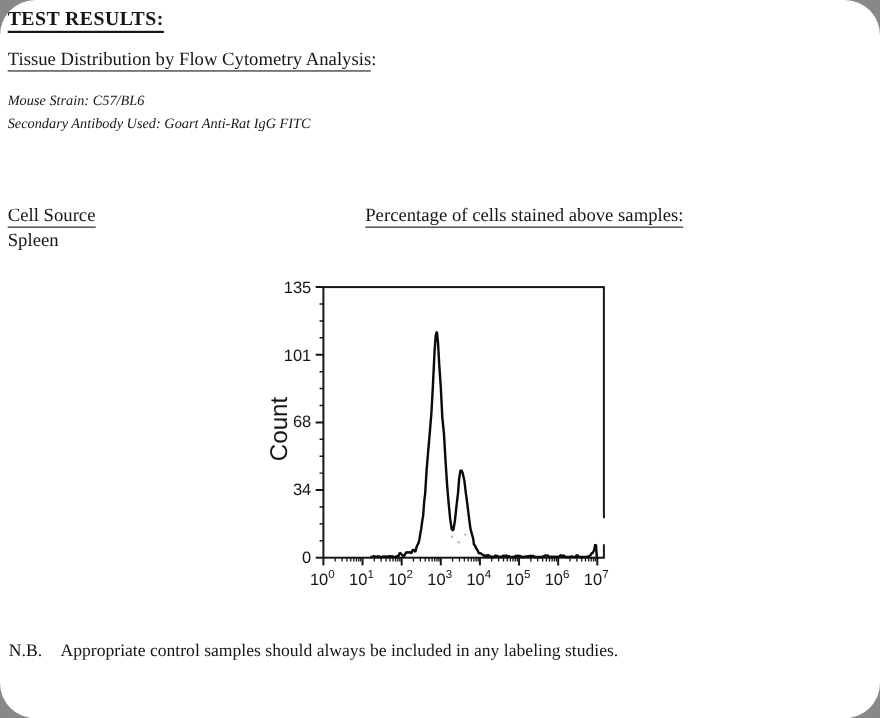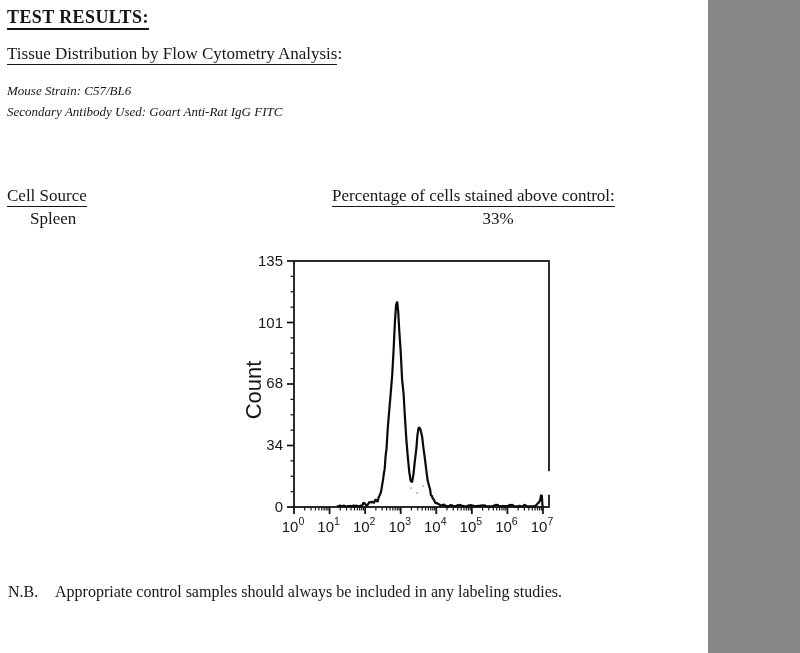--- a/index.html
+++ b/index.html
@@ -1,28 +1,28 @@
 <!DOCTYPE html>
 <html><head>
 <meta charset="utf-8">
 <style>
   html,body{margin:0;padding:0;background:#888;}
   #page{
-    position:relative;width:708px;height:653px;background:#ffffff;
-    font-family:"Liberation Serif", serif;color:#161616;overflow:hidden;
+    position:relative;width:800px;height:653px;background:#ffffff;
+    font-family:"Liberation Serif", serif;color:#161616;overflow:hidden;border-radius:32px;
   }
   .abs{position:absolute;}
   .pre{white-space:pre-wrap;}
   .title{font-size:18px;font-weight:bold;letter-spacing:.4px;}
   .u2{border-bottom:2.5px solid #161616;padding-bottom:1px;}
   .u15{border-bottom:1.5px solid #161616;padding-bottom:1px;margin-top:25px;}
   .body-txt{font-size:13px;line-height:21px;font-style:italic;}
   sup{font-size:.62em;line-height:0;}
   .hdr{font-size:17px;}
-  .val{font-size:17px;margin-left:23px;}
+  .val{font-size:17px;}
   .notes{font-size:16px;font-weight:normal;line-height:22px;}
   .fn-just{text-align:justify;text-align-last:justify;}
   svg text{font-family:"Liberation Sans", sans-serif;}
 </style>
 </head>
 <body>
 
 <div id="page">
 
   <div class="abs" style="left:7px;top:7px;">
@@ -35,24 +35,23 @@
 
   <div class="abs body-txt" style="left:7px;top:80px;width:560px;">
     <div class="pre">Mouse Strain: C57/BL6</div>
     <div class="pre">Secondary Antibody Used: Goart Anti-Rat IgG FITC</div>
   </div>
 
   <div class="abs hdr" style="left:7px;top:186px;">
     <span class="u15">Cell Source</span>
   </div>
   <div class="abs hdr" style="left:332px;top:186px;">
-    <span class="u15">Percentage of cells stained above control:</span>
+    <span class="u15">Percentage of cells stained above samples:</span>
   </div>
   <div class="abs val" style="left:7px;top:209px;">Spleen</div>
-  <div class="abs val" style="left:316px;top:209px;width:318px;text-align:center;">33%</div>
 
   <svg id="chart-svg" class="abs" style="left:230px;top:245px;" width="345" height="305" viewBox="0 0 345 305">
       <rect x="64" y="16" width="255" height="246" fill="none" stroke="#161616" stroke-width="1.8"></rect>
       <line x1="64" y1="262" x2="57" y2="262" stroke="#161616" stroke-width="1.8"></line>
       <line x1="64" y1="246.625" x2="60.5" y2="246.625" stroke="#161616" stroke-width="1.3"></line>
       <line x1="64" y1="231.25" x2="60.5" y2="231.25" stroke="#161616" stroke-width="1.3"></line>
       <line x1="64" y1="215.875" x2="60.5" y2="215.875" stroke="#161616" stroke-width="1.3"></line>
       <line x1="64" y1="200.5" x2="57" y2="200.5" stroke="#161616" stroke-width="1.8"></line>
       <line x1="64" y1="185.125" x2="60.5" y2="185.125" stroke="#161616" stroke-width="1.3"></line>
       <line x1="64" y1="169.75" x2="60.5" y2="169.75" stroke="#161616" stroke-width="1.3"></line>

